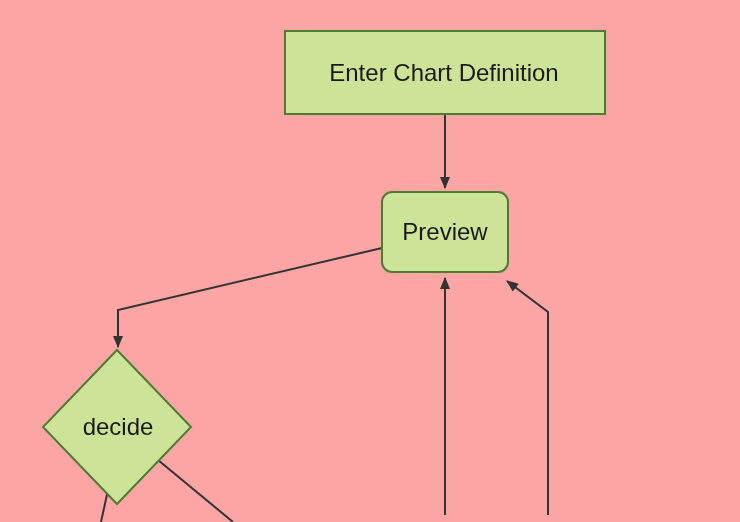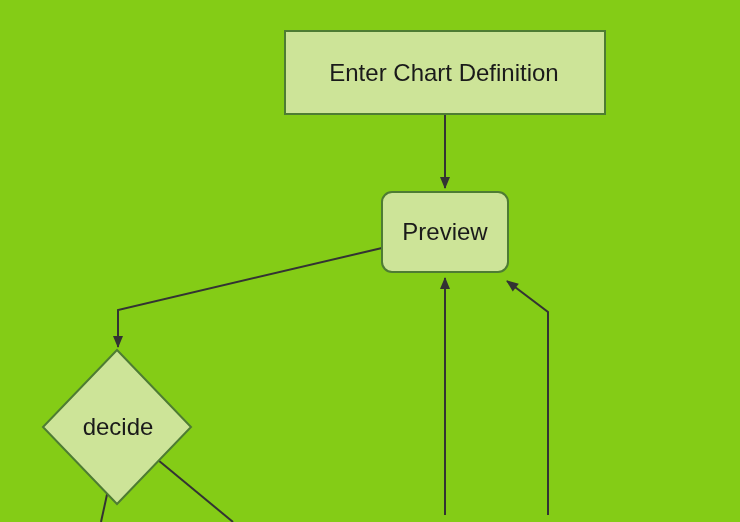--- a/index.html
+++ b/index.html
@@ -4,21 +4,21 @@
 <style>
   html, body {
     margin: 0;
     padding: 0;
     background: #ffffff;
   }
   .canvas {
     position: relative;
     width: 740px;
     height: 522px;
-    background: #84cc16;
+    background: #fca5a5;
     overflow: hidden;
   }
   svg {
     display: block;
   }
   .edge {
     fill: none;
     stroke-width: 2px;
     stroke-linecap: butt;
   }

